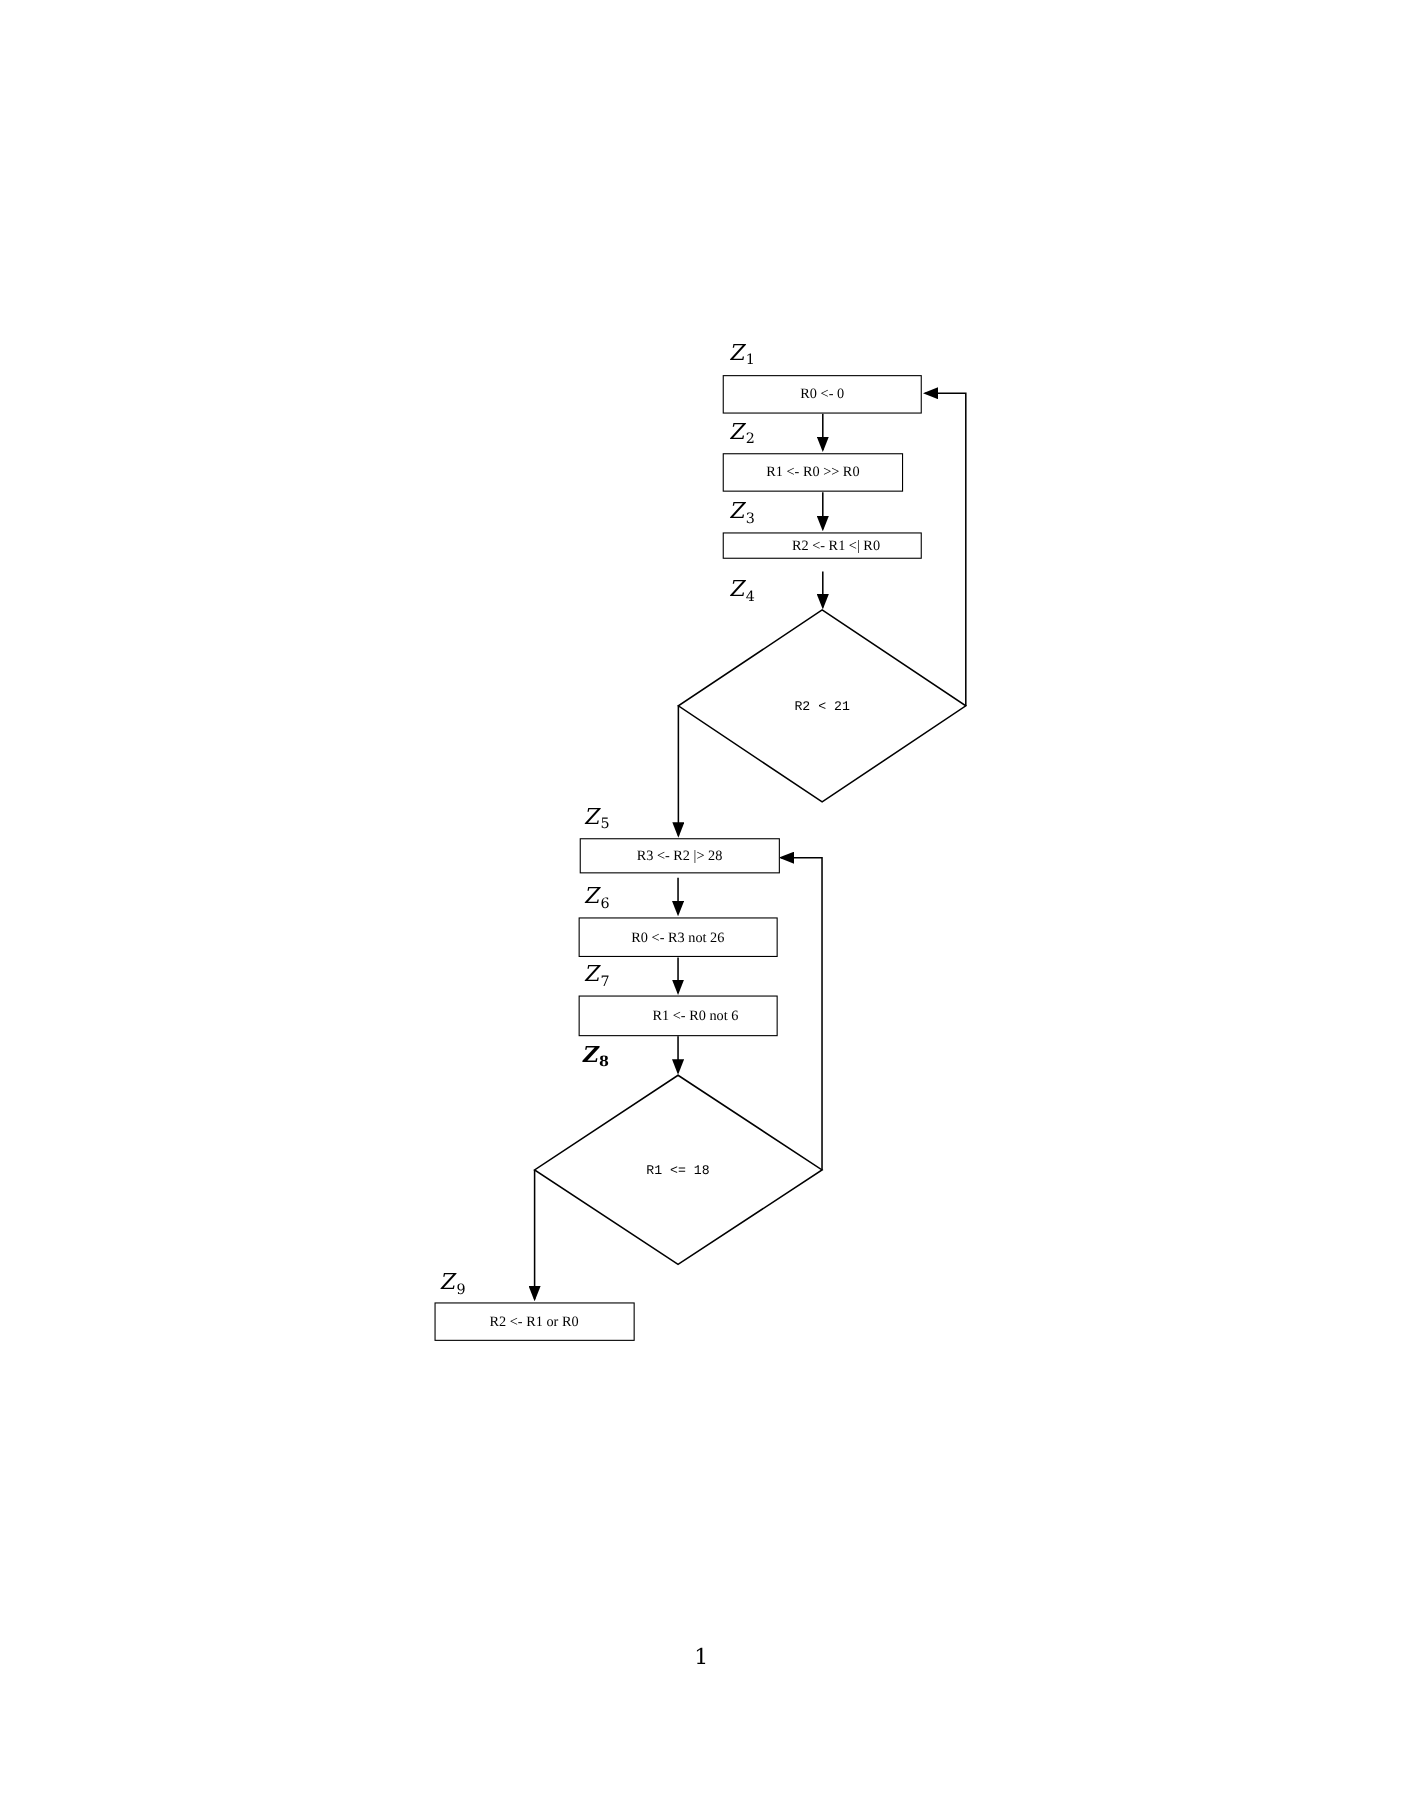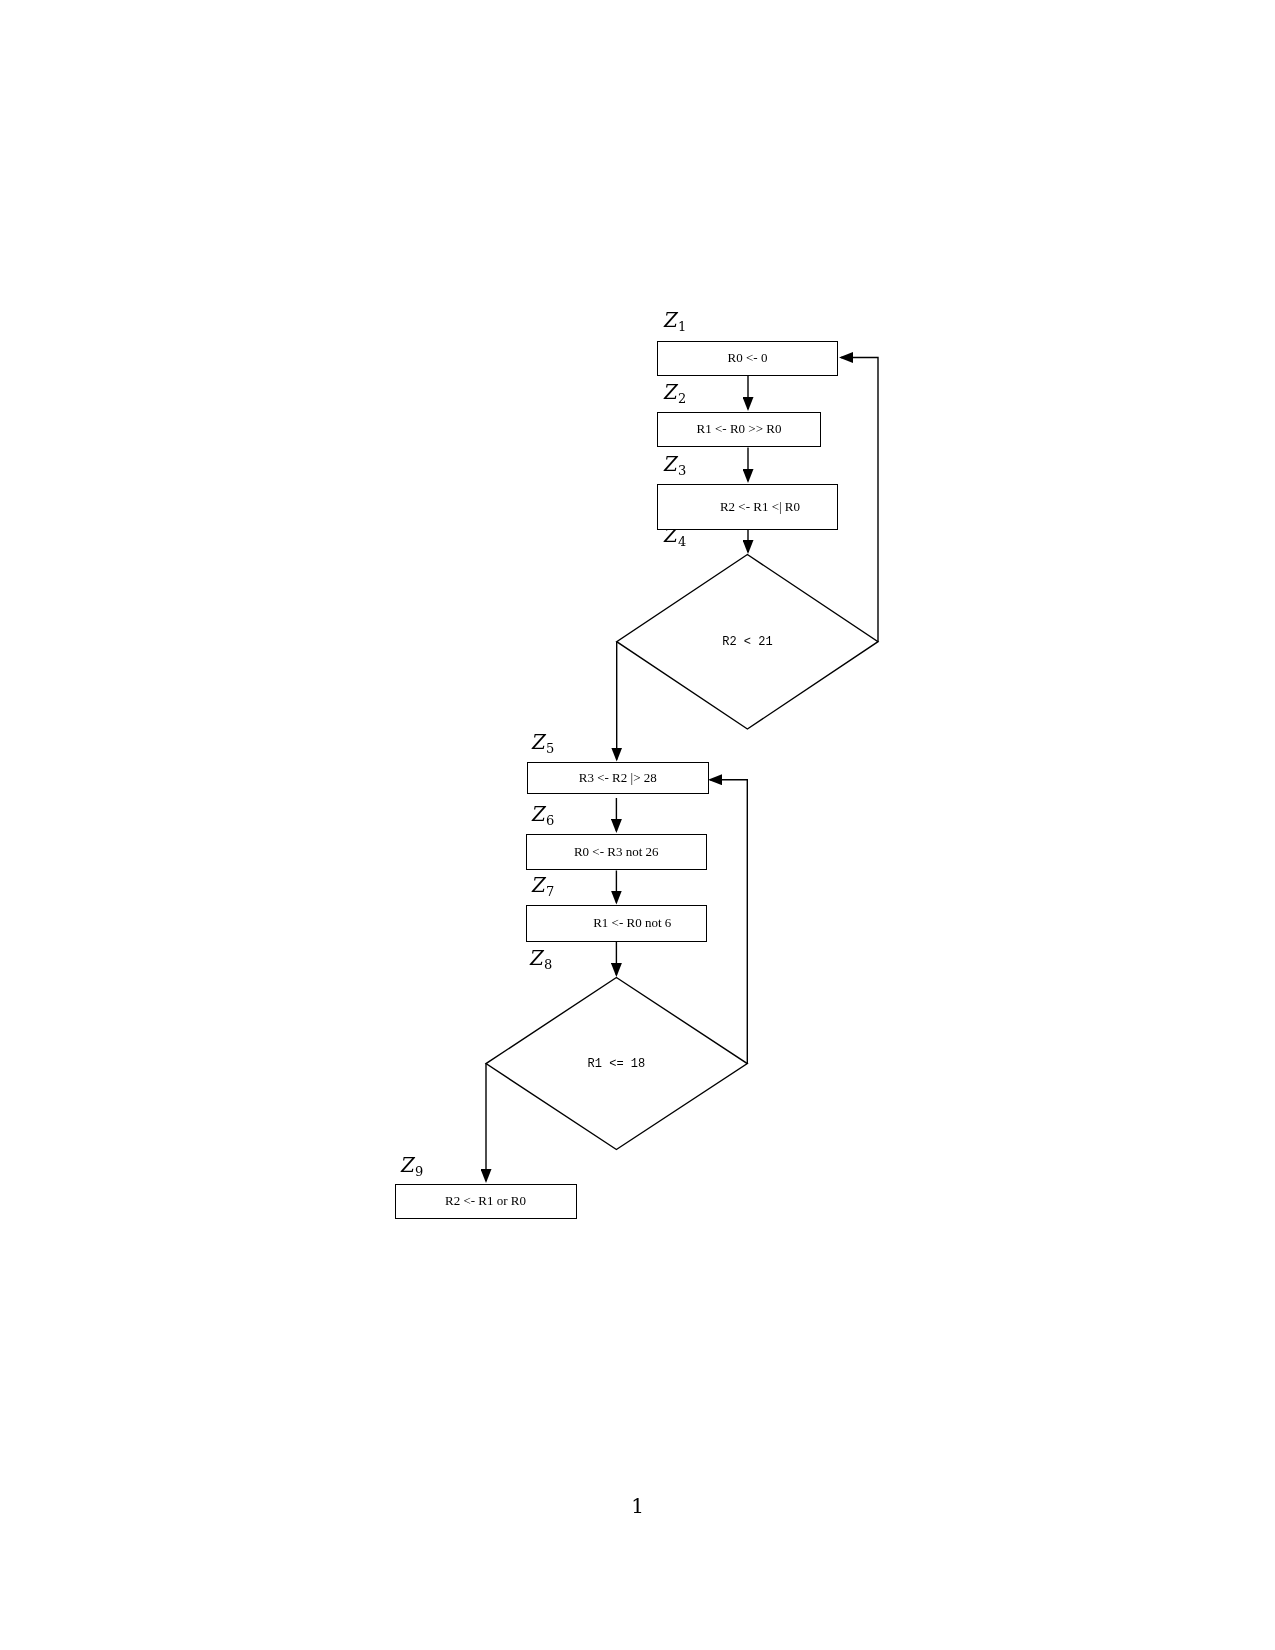--- a/index.html
+++ b/index.html
@@ -110,26 +110,26 @@
     <polygon class="shape" points="616.4,929.5 747.3,1015.6 616.4,1101.5 486,1015.6"></polygon>
   </svg>
 
   <div class="z-label" style="left:664px; top:262px;"><span>Z</span><sub>1</sub></div>
   <div class="z-label" style="left:664px; top:334px;"><span>Z</span><sub>2</sub></div>
   <div class="z-label" style="left:664px; top:406px;"><span>Z</span><sub>3</sub></div>
   <div class="z-label" style="left:664px; top:477px;"><span>Z</span><sub>4</sub></div>
   <div class="z-label" style="left:532px; top:684px;"><span>Z</span><sub>5</sub></div>
   <div class="z-label" style="left:532px; top:756px;"><span>Z</span><sub>6</sub></div>
   <div class="z-label" style="left:532px; top:827px;"><span>Z</span><sub>7</sub></div>
-  <div class="z-label" style="left:530px; top:900px;"><span>Z</span><sub>8</sub></div>
+  <div class="z-label" style="left:530px; top:900px;font-weight:bold;"><span>Z</span><sub>8</sub></div>
   <div class="z-label" style="left:401px; top:1107px;"><span>Z</span><sub>9</sub></div>
 
   <div class="node-box" style="left:657px;  top:292.5px;  width:181px;   height:35px;">R0 &lt;- 0</div>
   <div class="node-box" style="left:657px;  top:363.5px;  width:164px;   height:35.5px;">R1 &lt;- R0 &gt;&gt; R0</div>
-  <div class="node-box" style="left:657px;  top:435.5px;  width:181px;   height:46px;padding-left:25px;">R2 &lt;- R1 &lt;| R0</div>
+  <div class="node-box" style="left:657px;  top:435.5px;  width:181px;   height:24px;padding-left:25px;">R2 &lt;- R1 &lt;| R0</div>
   <div class="node-box" style="left:527px; top:714px;   width:181.5px; height:32px;">R3 &lt;- R2 |&gt; 28</div>
   <div class="node-box" style="left:525.5px; top:785.5px; width:181.5px; height:36px;">R0 &lt;- R3 not 26</div>
   <div class="node-box" style="left:525.5px; top:857px;   width:181.5px; height:36.5px;padding-left:32px;">R1 &lt;- R0 not 6</div>
   <div class="node-box" style="left:394.5px; top:1135.5px; width:182px;  height:35px;">R2 &lt;- R1 or R0</div>
 
   <div class="diamond-text" style="left:747.4px; top:594px;">R2 &lt; 21</div>
   <div class="diamond-text" style="left:616.4px; top:1016px;">R1 &lt;= 18</div>
 
   <div class="page-number">1</div>
 

